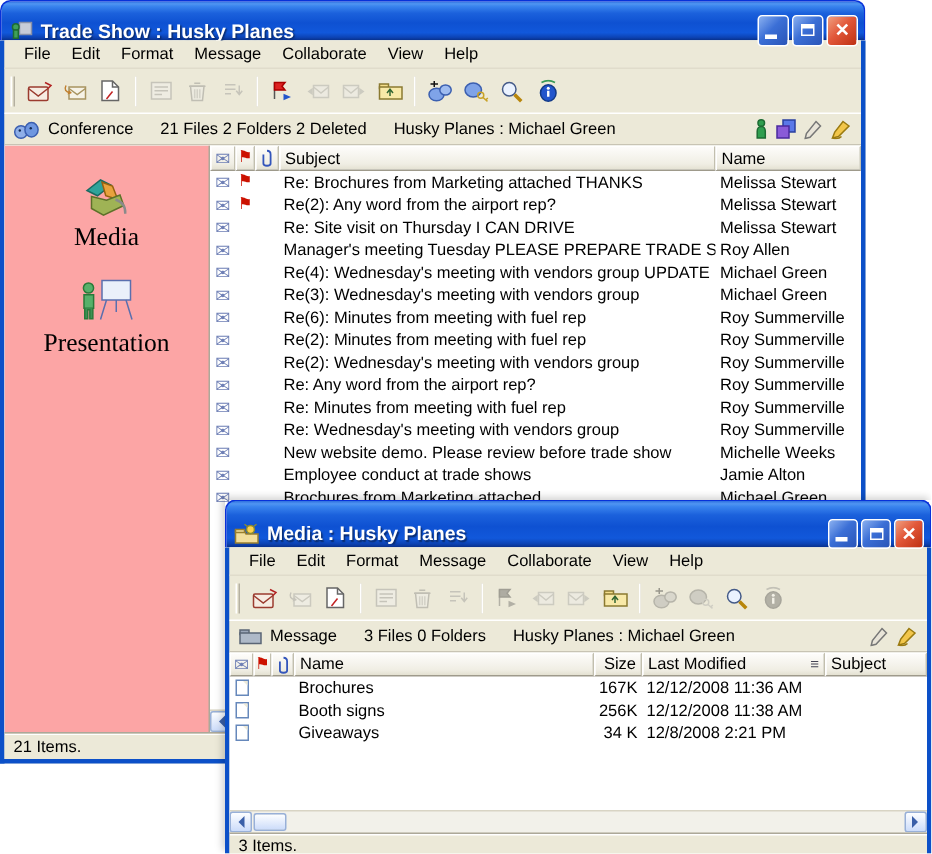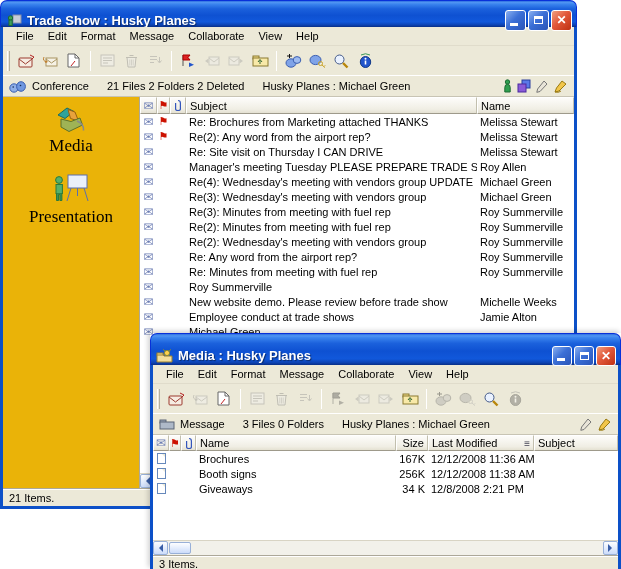--- a/index.html
+++ b/index.html
@@ -42,22 +42,22 @@
   .infobar { height:14px; display:flex; align-items:center; gap:5px; padding:10px 6px;
     background:#ECE9D8; border-top:1px solid #fff; border-bottom:1px solid #c8c4b4; }
   .infobar .sp { width:8px; }
   .info-right { margin-left:auto; display:flex; align-items:center; gap:5px; }
 
   .statusbar { display:flex; align-items:center; padding-left:6px;
     background:#ECE9D8; border-top:1px solid #ACA899; box-shadow:inset 0 1px 0 #fff; }
 
   
   .mainarea { flex:1; display:flex; background:#fff; overflow:hidden; }
-  .sidebar { width:137px; background:#eab308; border-right:1px solid #ACA899;
-    display:flex; flex-direction:column; align-items:center; padding-top:8px; }
+  .sidebar { width:137px; background:#fca5a5; border-right:1px solid #ACA899;
+    display:flex; flex-direction:column; align-items:center; padding-top:20px; }
   .side-item { display:flex; flex-direction:column; align-items:center; margin-bottom:16px; }
   .side-label { font-family:"Liberation Serif", serif; font-size:17px; margin-top:3px; }
 
   .listpane { flex:1; display:flex; flex-direction:column; overflow:hidden; background:#fff; }
   .lheader { display:flex; height:17px; flex:none; }
   .hcell { background:linear-gradient(180deg,#FDFCFA,#F0EEE4 75%,#E4E1D2);
     border-top:1px solid #fff; border-left:1px solid #fff;
     border-right:1px solid #c2bfae; border-bottom:1px solid #9e9a8b;
     display:flex; align-items:center; padding:0 3px; overflow:hidden; white-space:nowrap; }
   .rows { flex:1; overflow:hidden; }
@@ -69,21 +69,21 @@
   .w1-c-flag{width:13px;flex:none;justify-content:center;display:flex;}
   .w1-c-clip{width:16px;flex:none;justify-content:center;display:flex;}
   .w1-c-subj{flex:1;}
   .w1-c-name{width:97px;flex:none;}
   
   .w2-c-env{width:16px;flex:none;justify-content:center;display:flex;}
   .w2-c-flag{width:12px;flex:none;justify-content:center;display:flex;}
   .w2-c-clip{width:15px;flex:none;justify-content:center;display:flex;}
   .w2-c-name{width:200px;flex:none;}
   .w2-c-size{width:32px;flex:none;justify-content:flex-end;text-align:right;display:flex;}
-  .w2-c-mod{width:106px;flex:none;}
+  .w2-c-mod{width:122px;flex:none;}
   .w2-c-subj{flex:1;}
   .hsort{margin-left:auto;color:#445;font-size:10px;}
 
   .glyph-env{color:#6E7FB5;font-size:12px;line-height:1;}
   .glyph-flag{color:#CC1100;font-size:11px;line-height:1;visibility:hidden;}
   .glyph-flag.show{visibility:visible;}
   .doc{width:9px;height:11px;background:#fff;border:1px solid #6688bb;position:relative;flex:none;}
   .doc::after{content:'';position:absolute;top:0;right:0;border-style:solid;border-width:0 3px 3px 0;border-color:#cfe0f5 #ECE9D8 transparent transparent;}
 
   
@@ -370,21 +370,21 @@
                 <span class="cell w1-c-name">Michael Green</span>
               </div>
             <div class="lrow">
                 <span class="w1-c-env">
                   <span class="glyph-env">✉</span>
                 </span>
                 <span class="w1-c-flag">
                   <span class="glyph-flag">⚑</span>
                 </span>
                 <span class="w1-c-clip"></span>
-                <span class="cell w1-c-subj">Re(3): Minutes from meeting with fuel rep</span>
+                <span class="cell w1-c-subj">Re(6): Minutes from meeting with fuel rep</span>
                 <span class="cell w1-c-name">Roy Summerville</span>
               </div>
             <div class="lrow">
                 <span class="w1-c-env">
                   <span class="glyph-env">✉</span>
                 </span>
                 <span class="w1-c-flag">
                   <span class="glyph-flag">⚑</span>
                 </span>
                 <span class="w1-c-clip"></span>
@@ -425,20 +425,21 @@
                 <span class="cell w1-c-name">Roy Summerville</span>
               </div>
             <div class="lrow">
                 <span class="w1-c-env">
                   <span class="glyph-env">✉</span>
                 </span>
                 <span class="w1-c-flag">
                   <span class="glyph-flag">⚑</span>
                 </span>
                 <span class="w1-c-clip"></span>
+                <span class="cell w1-c-subj">Re: Wednesday's meeting with vendors group</span>
                 <span class="cell w1-c-name">Roy Summerville</span>
               </div>
             <div class="lrow">
                 <span class="w1-c-env">
                   <span class="glyph-env">✉</span>
                 </span>
                 <span class="w1-c-flag">
                   <span class="glyph-flag">⚑</span>
                 </span>
                 <span class="w1-c-clip"></span>
@@ -457,20 +458,21 @@
                 <span class="cell w1-c-name">Jamie Alton</span>
               </div>
             <div class="lrow">
                 <span class="w1-c-env">
                   <span class="glyph-env">✉</span>
                 </span>
                 <span class="w1-c-flag">
                   <span class="glyph-flag">⚑</span>
                 </span>
                 <span class="w1-c-clip"></span>
+                <span class="cell w1-c-subj">Brochures from Marketing attached</span>
                 <span class="cell w1-c-name">Michael Green</span>
               </div>
           </div>
           <div class="hscroll" style="height:15px;">
             <span class="sbtn">
                 <span class="arrow-l"></span>
               </span>
             <span class="sthumb"></span>
             <span class="strack"></span>
             <span class="sbtn">

